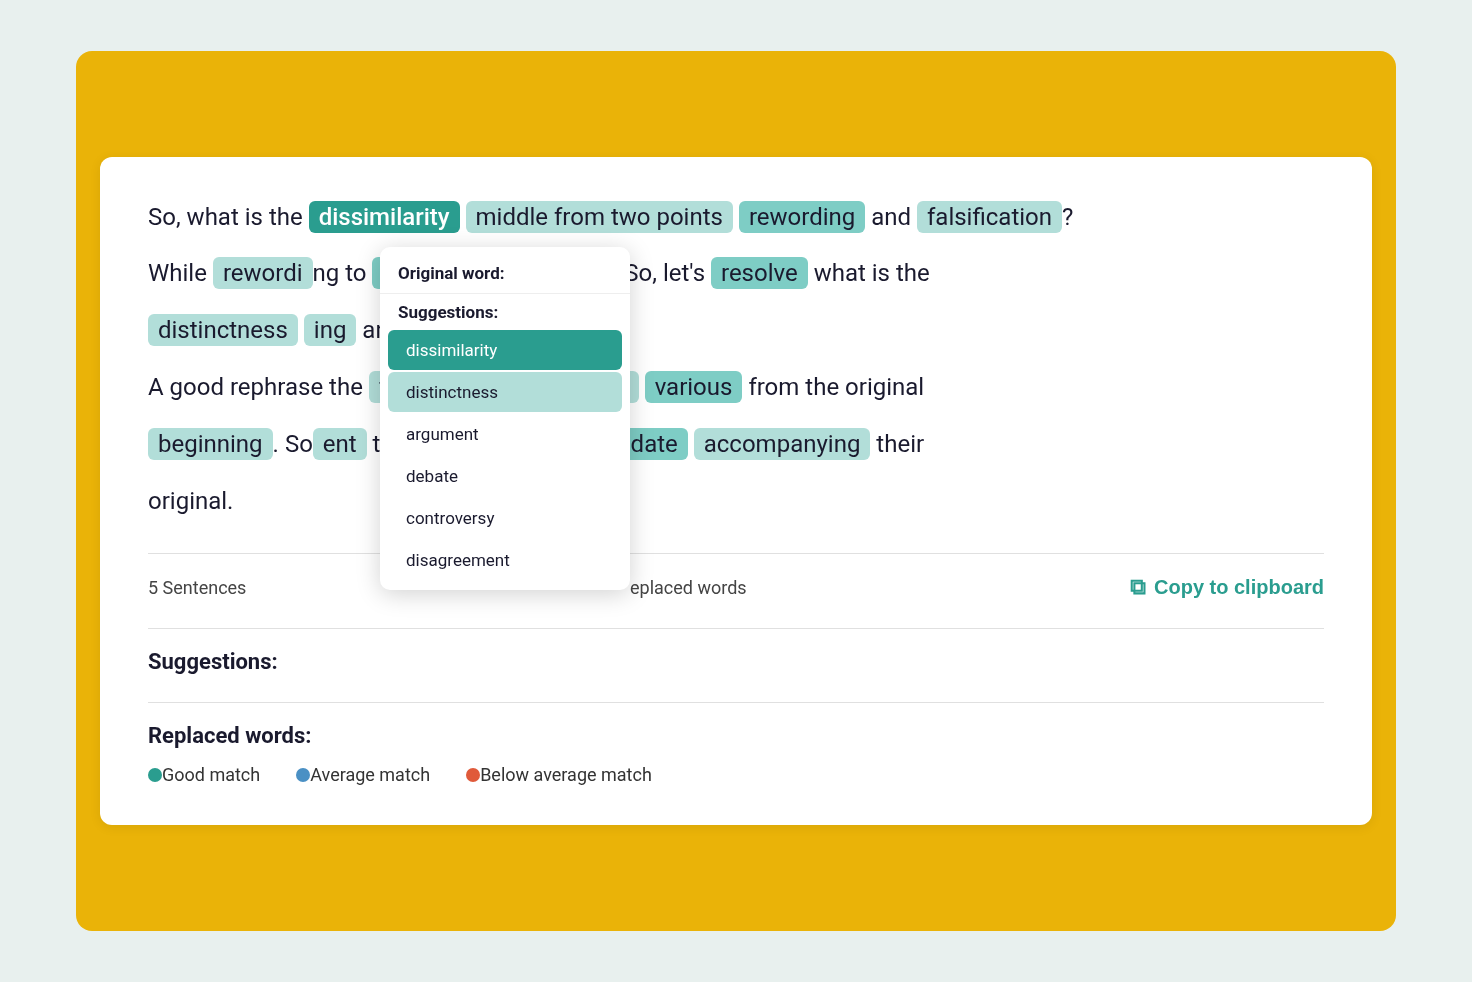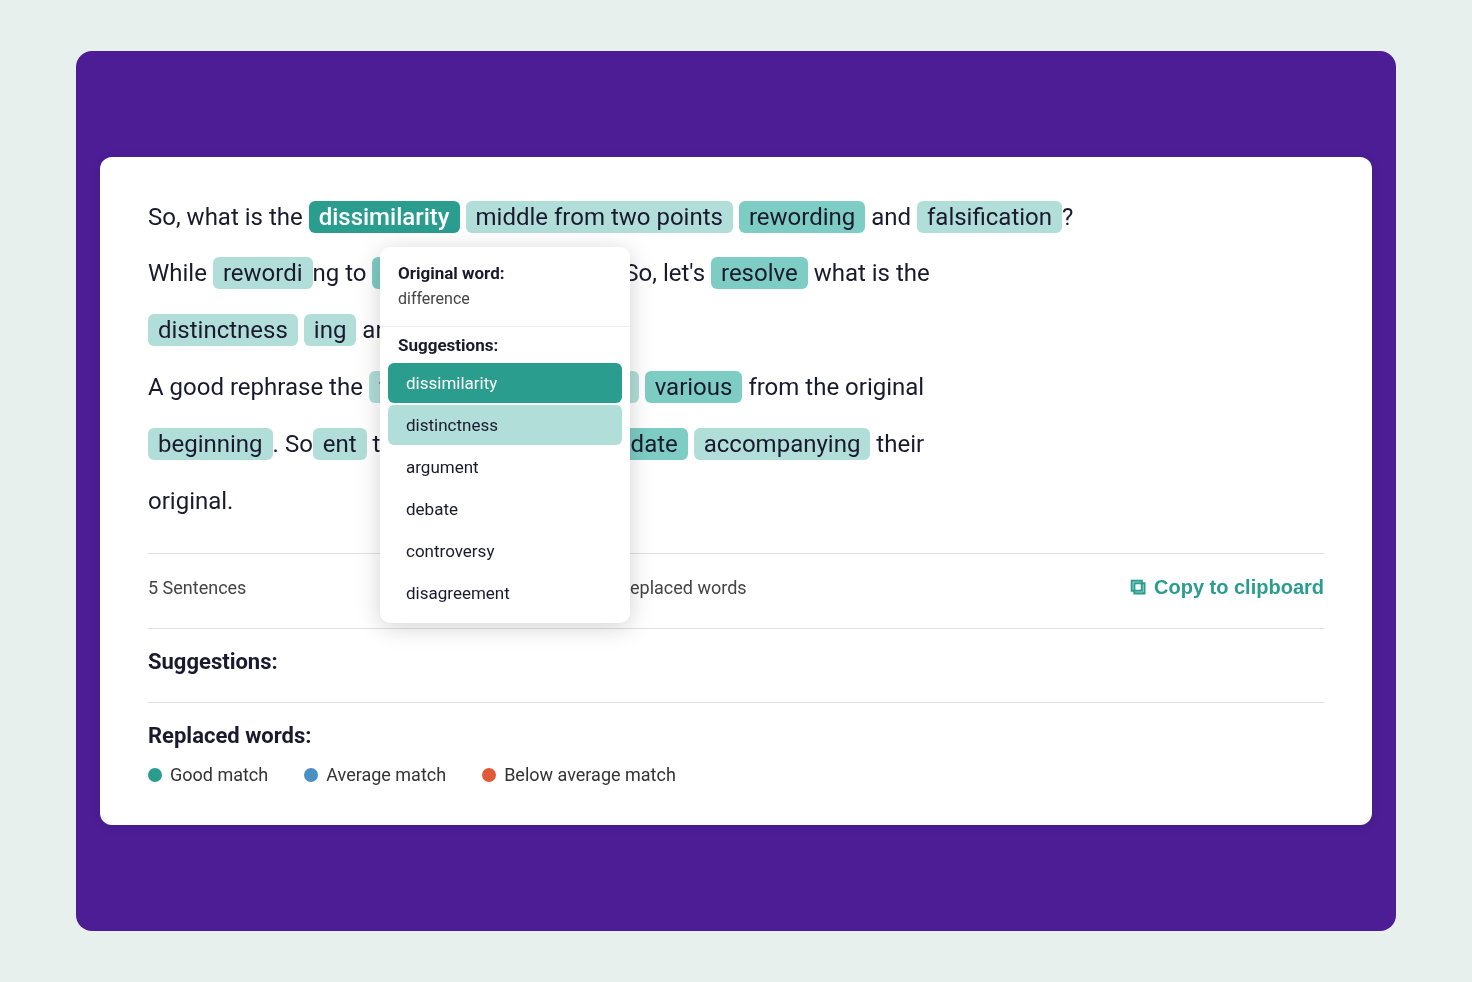--- a/index.html
+++ b/index.html
@@ -5,21 +5,21 @@
     * { box-sizing: border-box; margin: 0; padding: 0; }
     body {
       background: #e8f0ee;
       display: flex;
       align-items: center;
       justify-content: center;
       min-height: 100vh;
       font-family: -apple-system, BlinkMacSystemFont, 'Segoe UI', Roboto, sans-serif;
     }
     .outer-container {
-      background: #4c1d95;
+      background: #eab308;
       border-radius: 16px;
       padding: 24px;
       width: 1320px;
       min-height: 880px;
       display: flex;
       align-items: center;
       justify-content: center;
     }
     .main-card {
       background: #ffffff;
@@ -105,21 +105,20 @@
     .legend-row {
       display: flex;
       align-items: center;
       gap: 36px;
       font-size: 18px;
       color: #333;
     }
     .legend-item {
       display: flex;
       align-items: center;
-      gap: 8px;
     }
     .dot {
       width: 14px;
       height: 14px;
       border-radius: 50%;
       display: inline-block;
     }
     .dot-green { background: #2a9d8f; }
     .dot-blue { background: #4a90c4; }
     .dot-red { background: #e05a3a; }
@@ -230,21 +229,20 @@
         </div>
         <div class="legend-item">
           <span class="dot dot-red"></span>
           <span>Below average match</span>
         </div>
       </div>
     </div>
 
     <div class="dropdown-popup">
       <div class="dropdown-section-label">Original word:</div>
-      <div class="dropdown-original">difference</div>
       <hr class="dropdown-divider">
       <div class="dropdown-section-label">Suggestions:</div>
       <div class="dropdown-item selected">dissimilarity</div>
       <div class="dropdown-item light-selected">distinctness</div>
       <div class="dropdown-item">argument</div>
       <div class="dropdown-item">debate</div>
       <div class="dropdown-item">controversy</div>
       <div class="dropdown-item">disagreement</div>
     </div>
 

